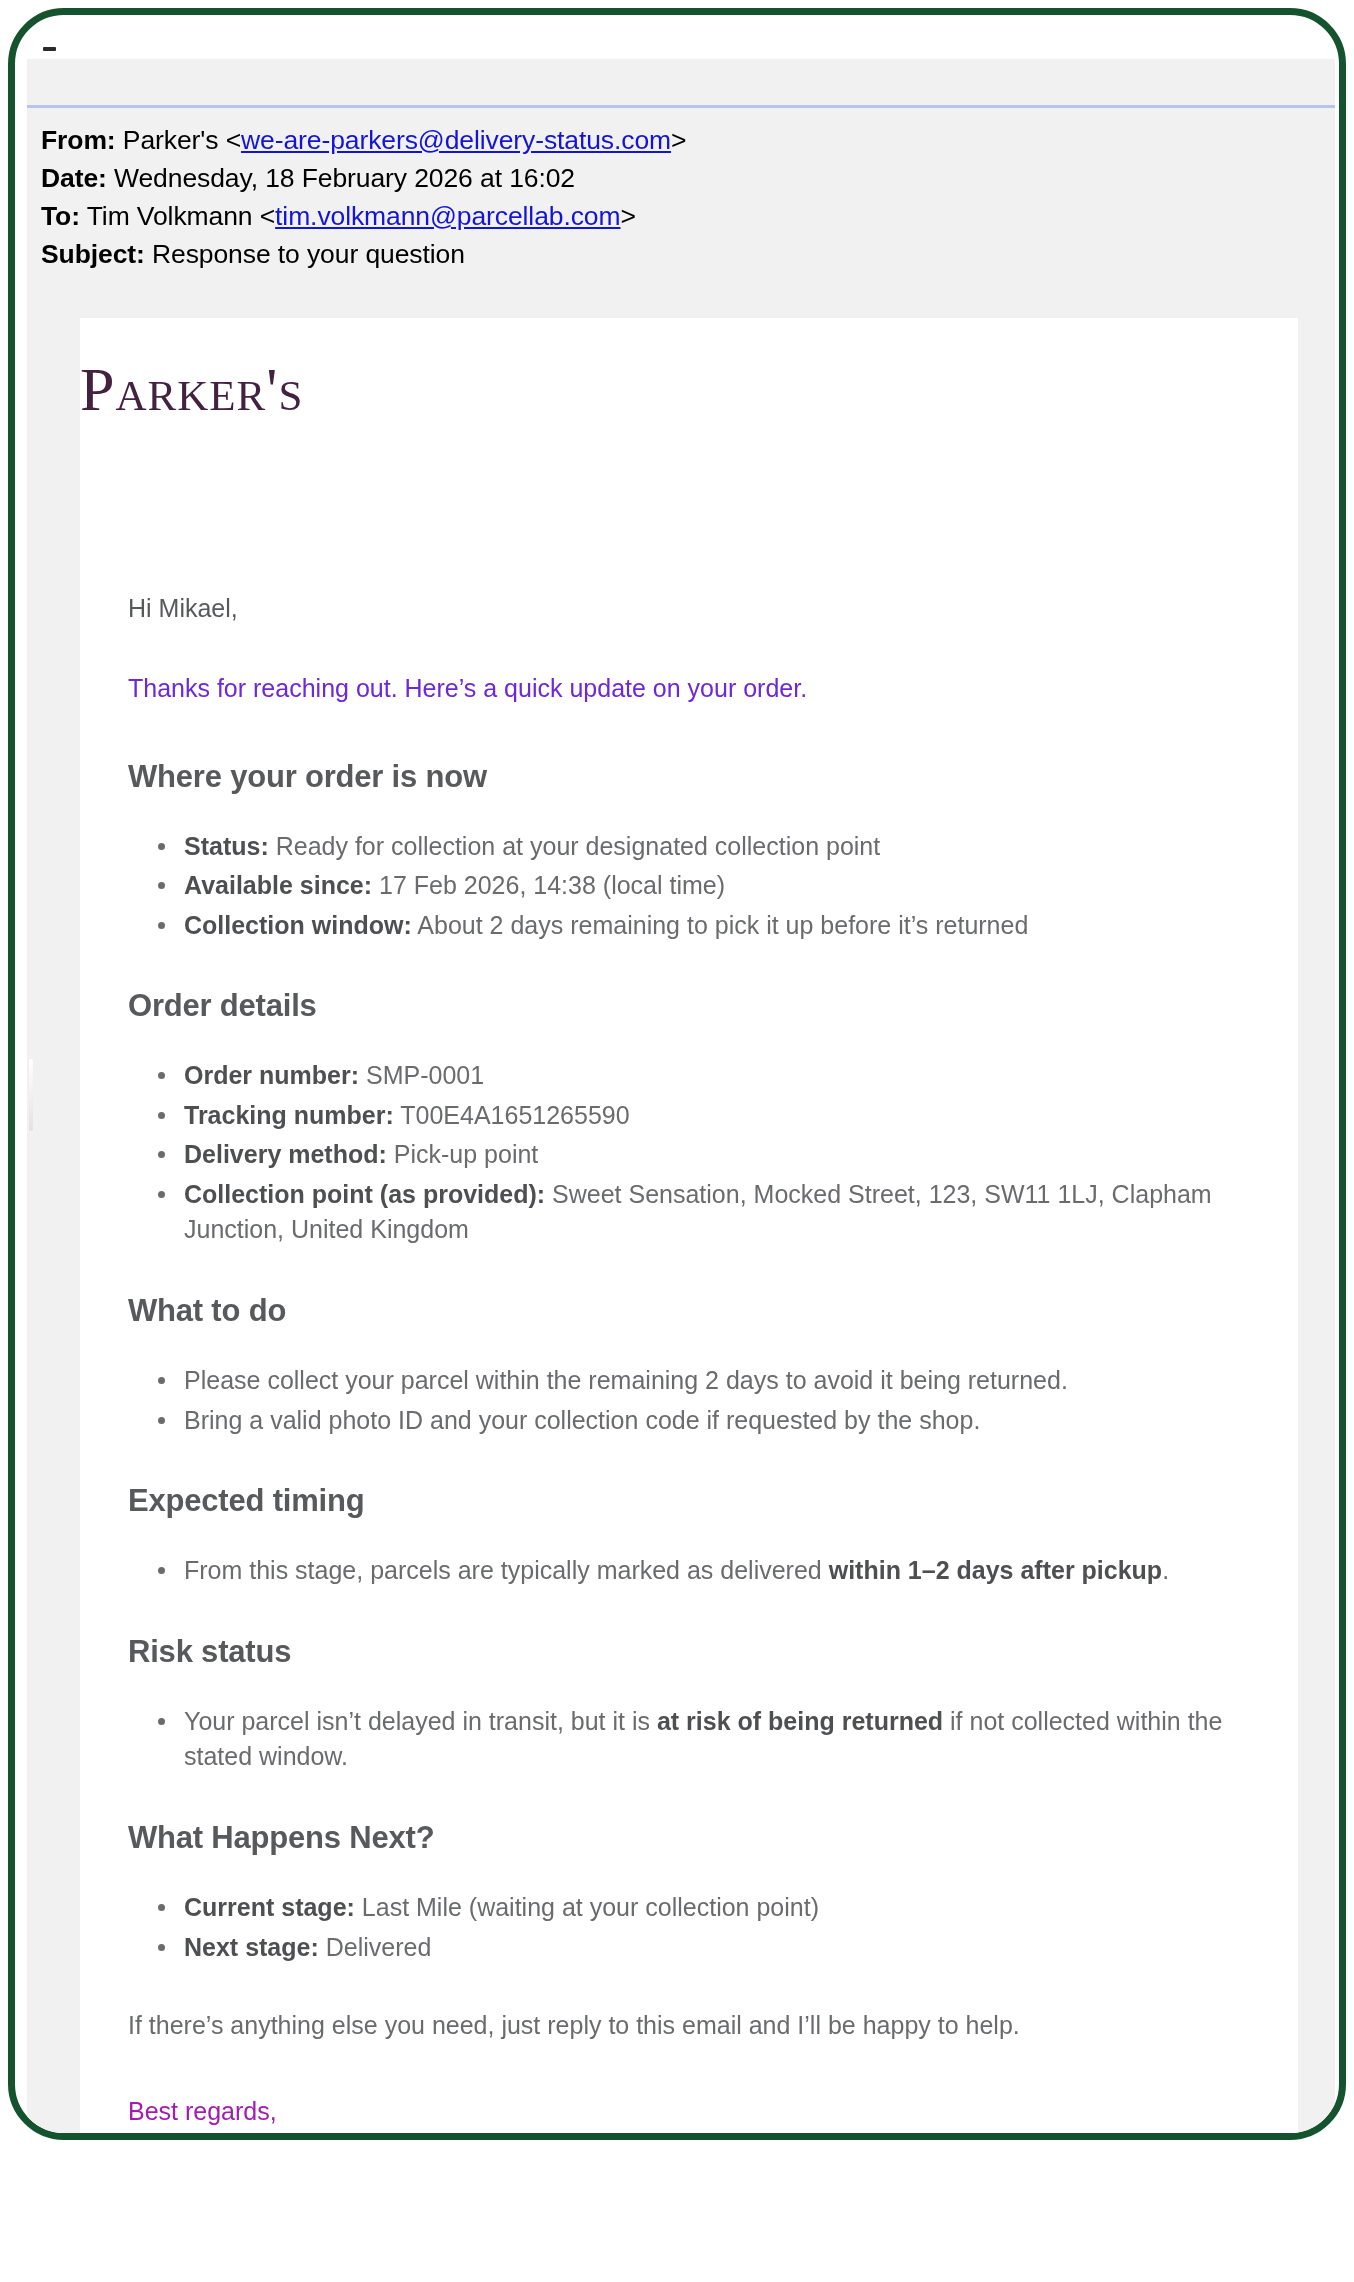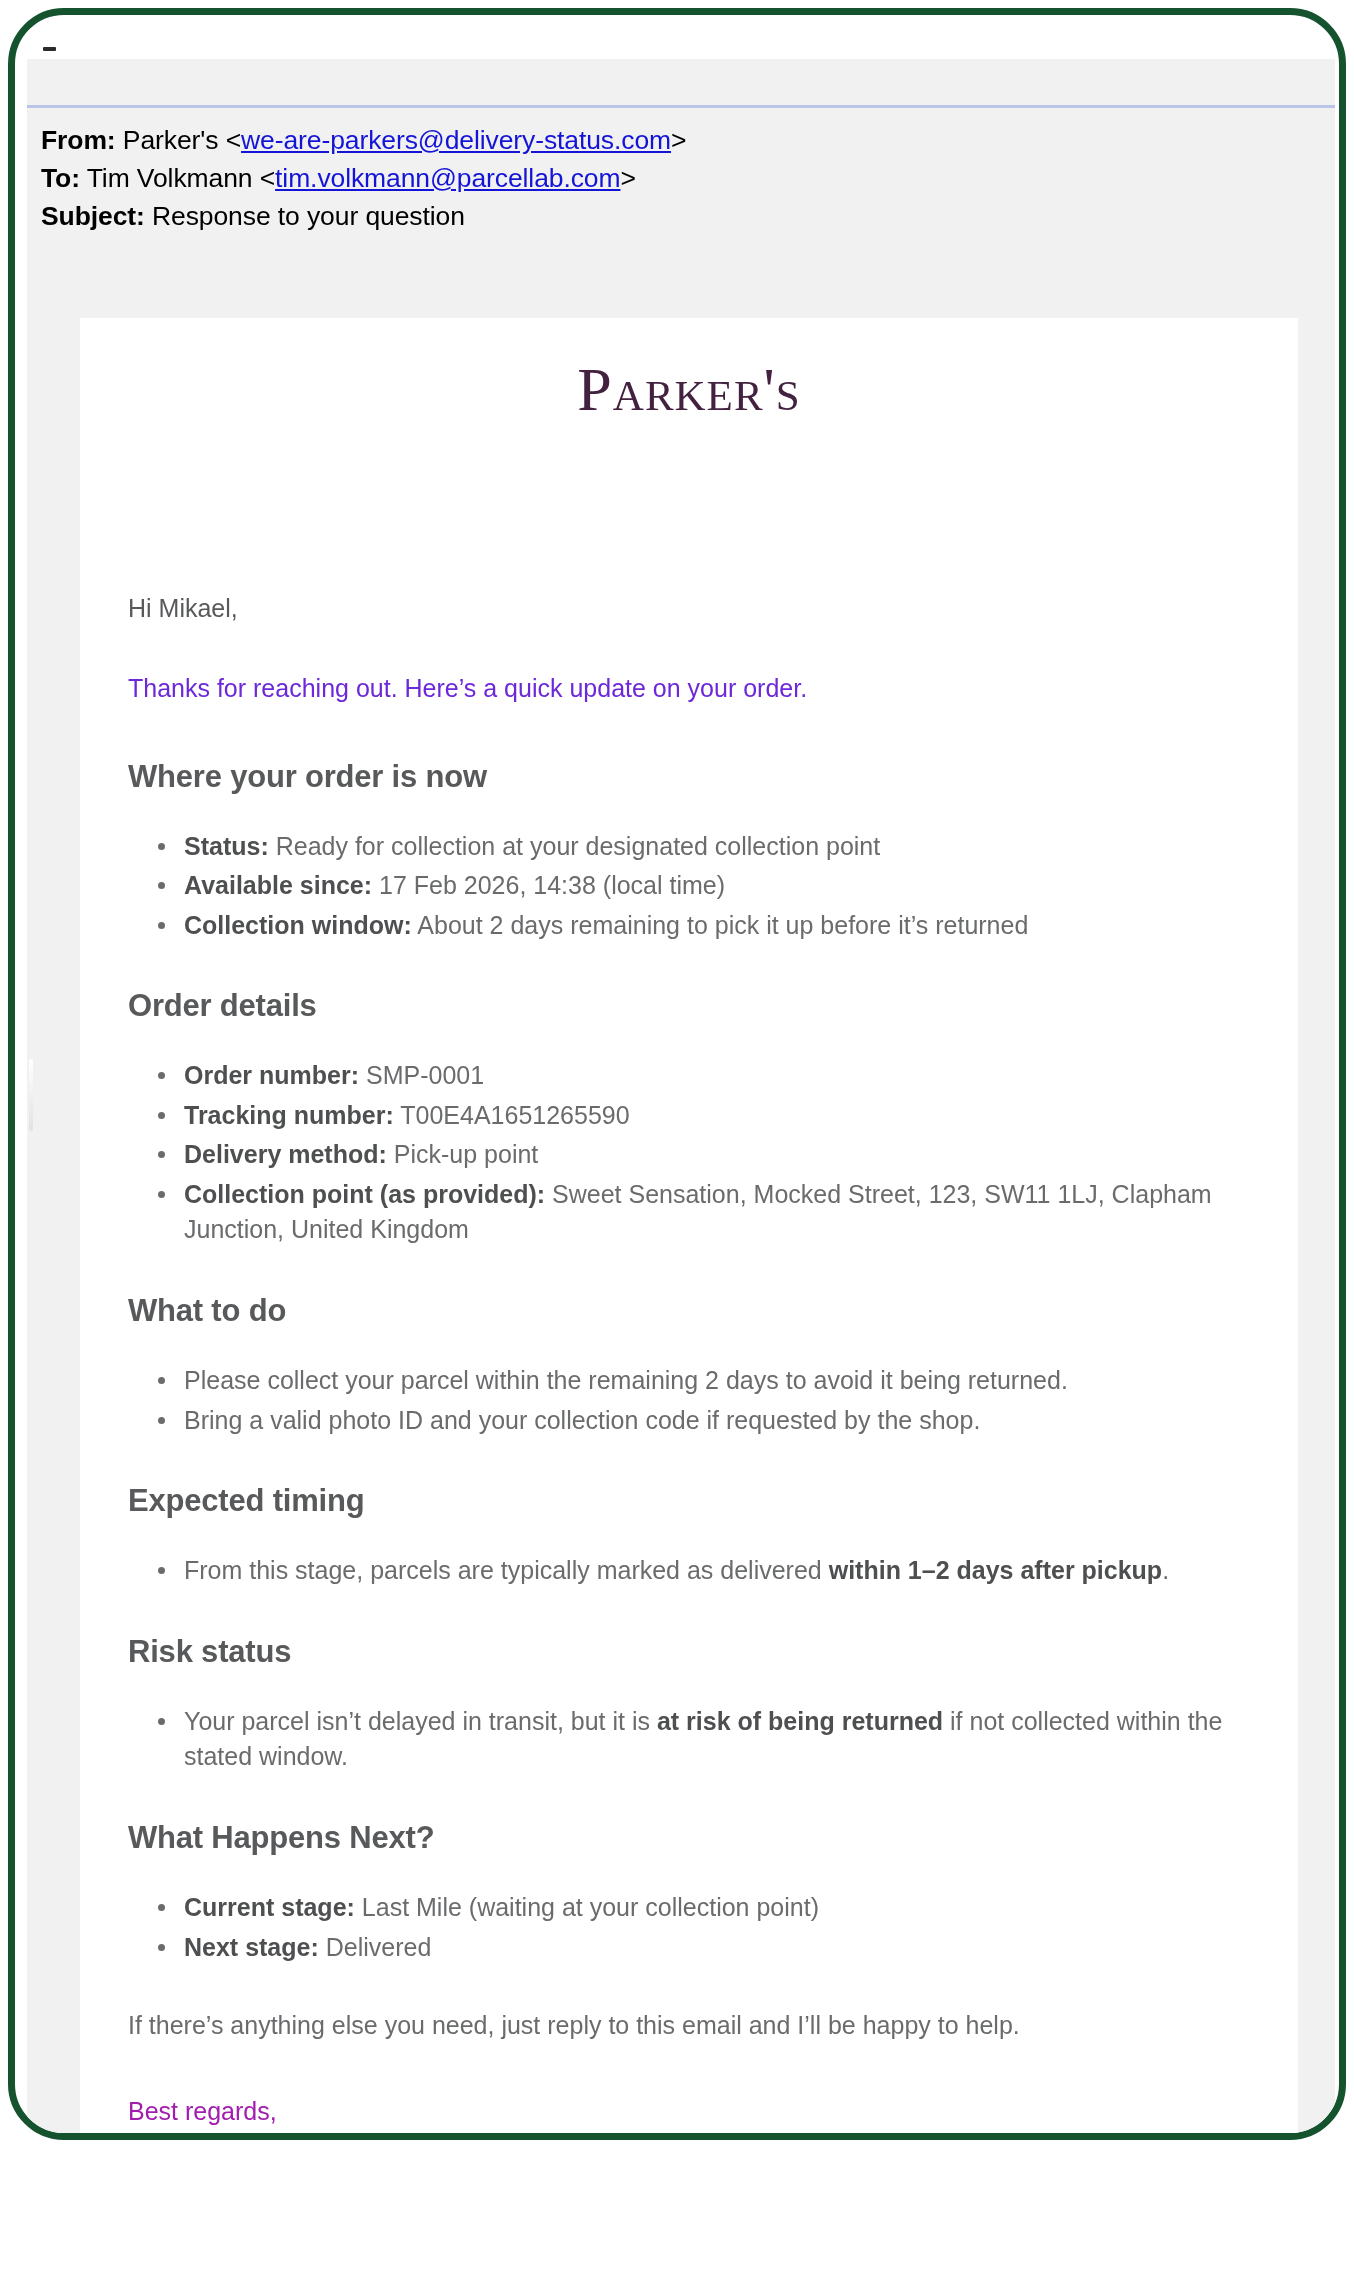--- a/index.html
+++ b/index.html
@@ -103,21 +103,20 @@
     position: absolute;
     left: 53px;
     top: 259px;
     width: 1218px;
     background: #ffffff;
     min-height: 1880px;
     padding-bottom: 60px;
   }
 
   .brand-wrap {
-    text-align: center;
     padding-top: 40px;
     padding-bottom: 10px;
   }
   .brand-logo {
     font-family: "Liberation Serif", serif;
     font-size: 62px;
     line-height: 1;
     color: #432240;
     font-variant: small-caps;
     letter-spacing: 1px;
@@ -206,20 +205,24 @@
 
     <div class="header-strip"></div>
     <div class="header-rule"></div>
 
     <div class="header-fields">
       <div class="line">
         <span class="hdr-label">From:</span>
         <span class="hdr-val">Parker's &lt;</span><span class="maillink">we-are-parkers@delivery-status.com</span><span class="hdr-val">&gt;</span>
       </div>
       <div class="line">
+        <span class="hdr-label">Date:</span>
+        <span class="hdr-val">Wednesday, 18 February 2026 at 16:02</span>
+      </div>
+      <div class="line">
         <span class="hdr-label">To:</span>
         <span class="hdr-val">Tim Volkmann &lt;</span><span class="maillink">tim.volkmann@parcellab.com</span><span class="hdr-val">&gt;</span>
       </div>
       <div class="line">
         <span class="hdr-label">Subject:</span>
         <span class="hdr-val">Response to your question</span>
       </div>
     </div>
 
     <div class="email-card">

